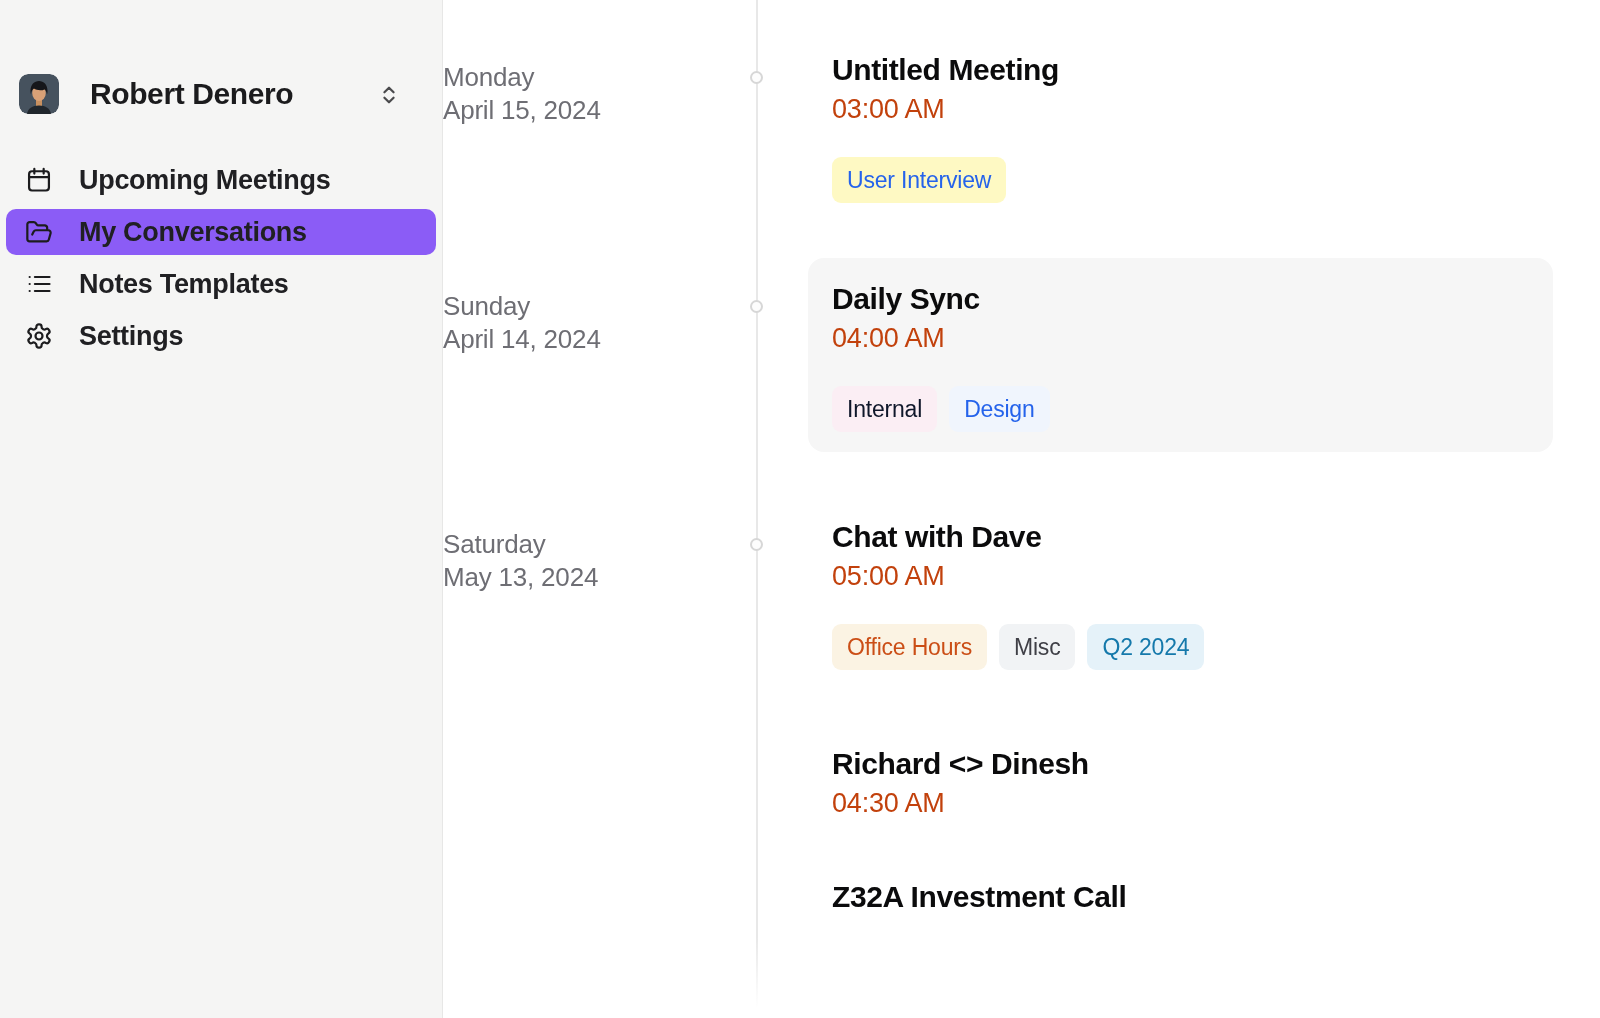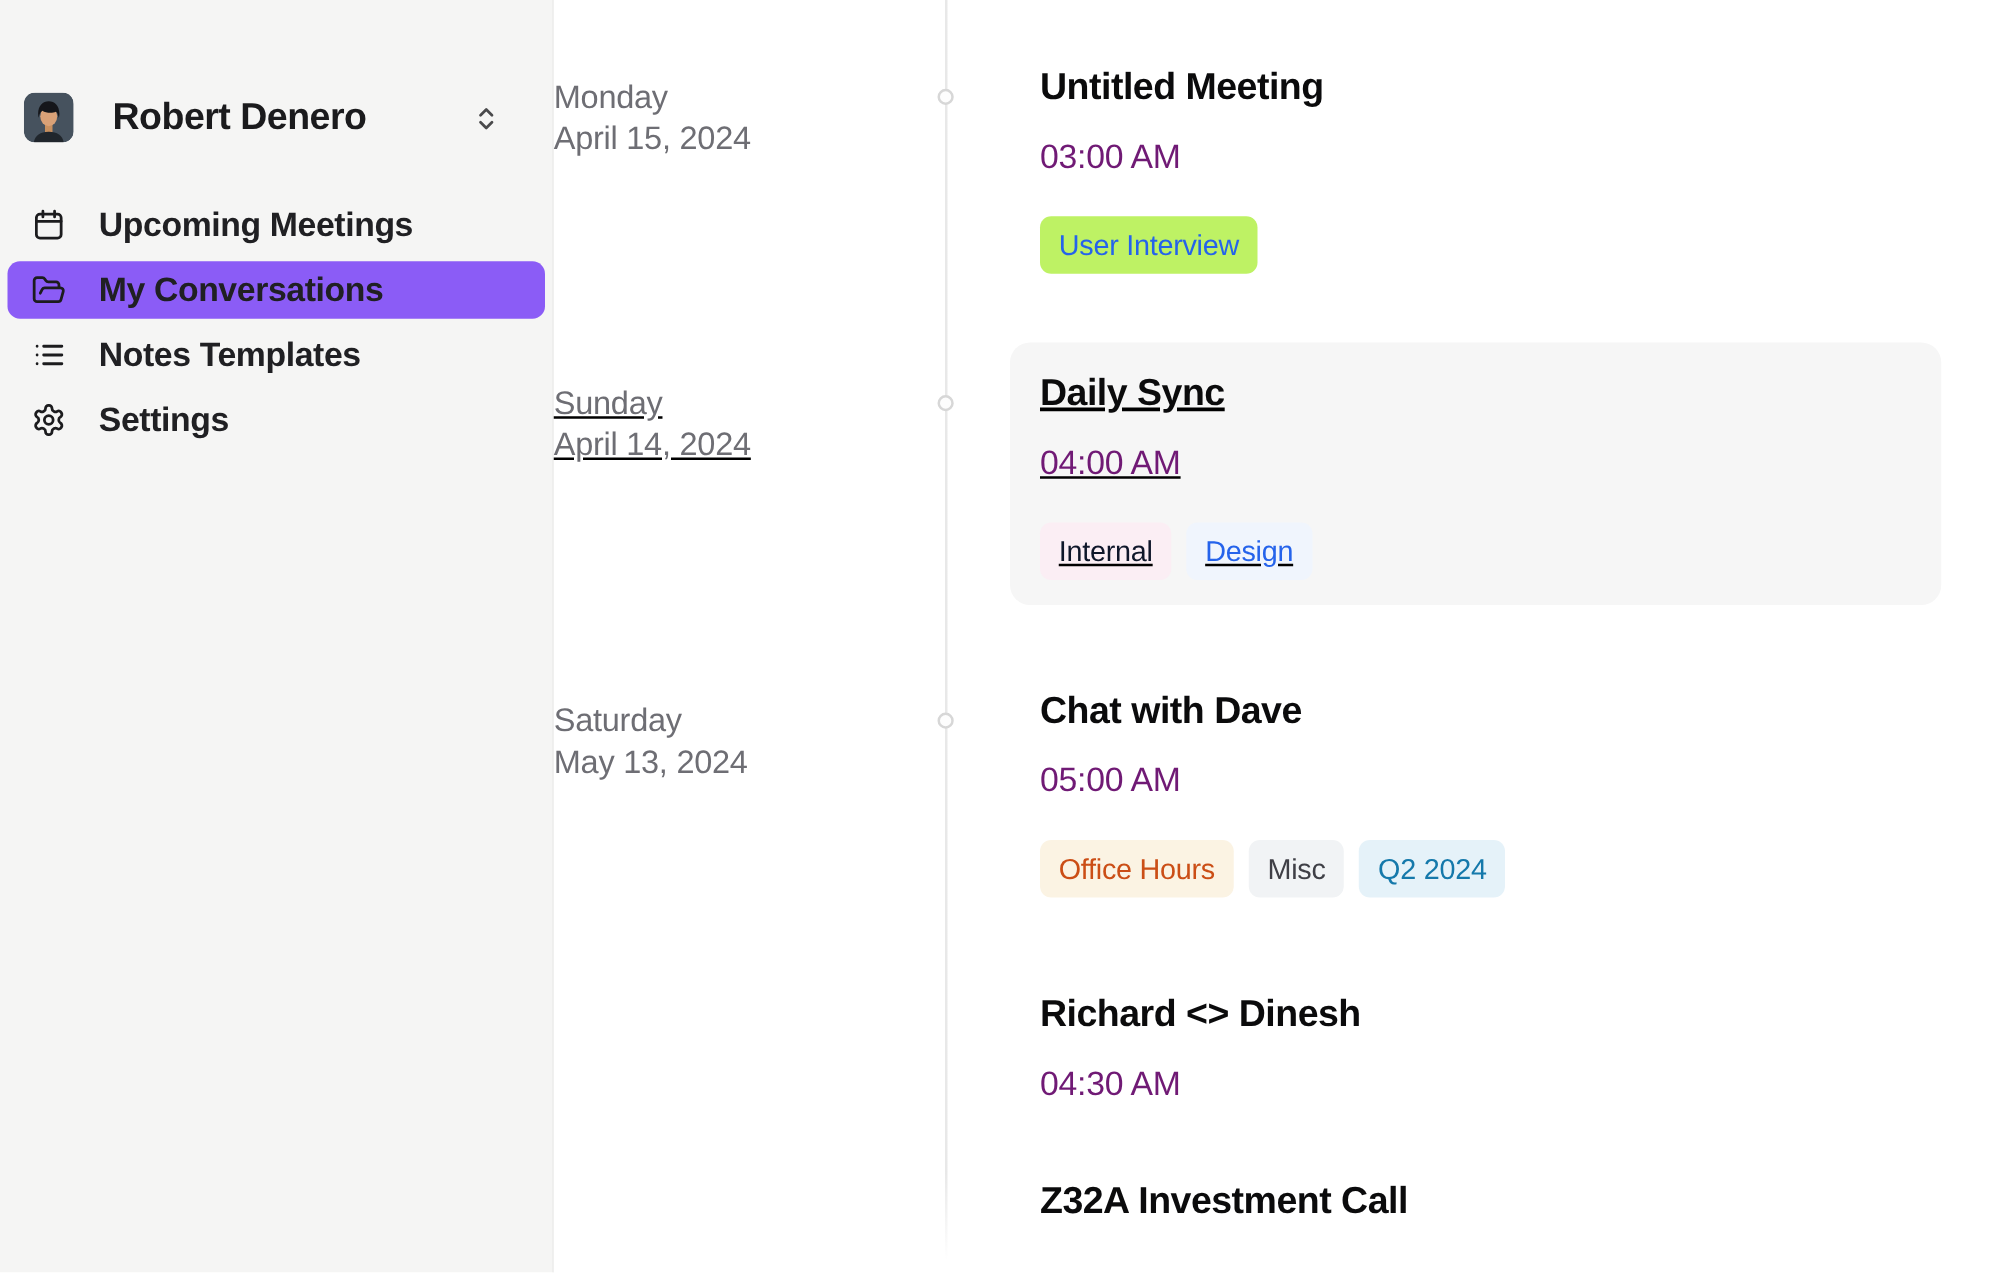--- a/index.html
+++ b/index.html
@@ -40,21 +40,21 @@
 
   
   .main { position: absolute; left: 443px; top: 0; right: 0; bottom: 0; background: #fff; }
   .timeline-line {
     position: absolute; left: 313px; top: 0; width: 2px; height: 1008px;
     background: linear-gradient(to bottom, #e8e8e8 0%, #e8e8e8 93%, rgba(232,232,232,0) 100%);
   }
   .groups { position: relative; padding-top: 29px; }
   .group { display: flex; margin-bottom: 38px; }
   .group:nth-child(1) { margin-bottom: 35px; }
-  .group:nth-child(2) { margin-bottom: 44px; text-decoration: underline; }
+  .group:nth-child(2) { margin-bottom: 44px; }
   .group:nth-child(3) { margin-bottom: 15px; }
 
   .gutter {
     flex: 0 0 313px; width: 313px; text-align: left;
     padding: 32px 33px 0 0; position: relative; color: #6e6e74;
   }
   .gutter .day, .gutter .date { font-size: 26px; line-height: 33px; letter-spacing: -0.2px; }
   .dot {
     position: absolute; top: 42px; right: -7px; width: 13px; height: 13px;
     border-radius: 50%; background: #fdfdfd; border: 2px solid #d7d7d7;
@@ -63,21 +63,21 @@
   .content { flex: 1; margin-left: 52px; margin-right: 47px; }
   .meeting {
     padding: 20px 24px; border-radius: 16px; cursor: pointer;
   }
   .meeting + .meeting { margin-top: 33px; }
   .meeting.card { background: #f6f6f6; }
   .meeting-title {
     font-size: 30px; font-weight: 700; color: #0b0b0c;
     line-height: 42px; letter-spacing: -0.4px;
   }
-  .meeting-time { font-size: 27px; color: #701a75; line-height: 36px; margin-top: 16px; letter-spacing: -0.2px; }
+  .meeting-time { font-size: 27px; color: #c2410c; line-height: 36px; margin-top: 0; letter-spacing: -0.2px; }
   .tags { display: flex; gap: 12px; margin-top: 30px; }
   .tag {
     display: inline-block; font-size: 23px; line-height: 30px; font-weight: 500;
     padding: 8px 15px; border-radius: 9px; letter-spacing: -0.2px; cursor: pointer;
     white-space: nowrap;
   }
 </style>
 </head>
 <body>
 
@@ -147,21 +147,21 @@
           <div class="gutter">
             <div class="day">Monday</div>
             <div class="date">April 15, 2024</div>
             <span class="dot"></span>
           </div>
           <div class="content">
             <div class="meeting">
               <div class="meeting-title">Untitled Meeting</div>
               <div class="meeting-time">03:00 AM</div>
               <div class="tags">
-                <span class="tag" style="color: rgb(37, 99, 235); background: #bef264;">User Interview</span>
+                <span class="tag" style="color: rgb(37, 99, 235); background: #fef9c3;">User Interview</span>
               </div>
             </div>
           </div>
         </div>
         <div class="group">
           <div class="gutter">
             <div class="day">Sunday</div>
             <div class="date">April 14, 2024</div>
             <span class="dot"></span>
           </div>

